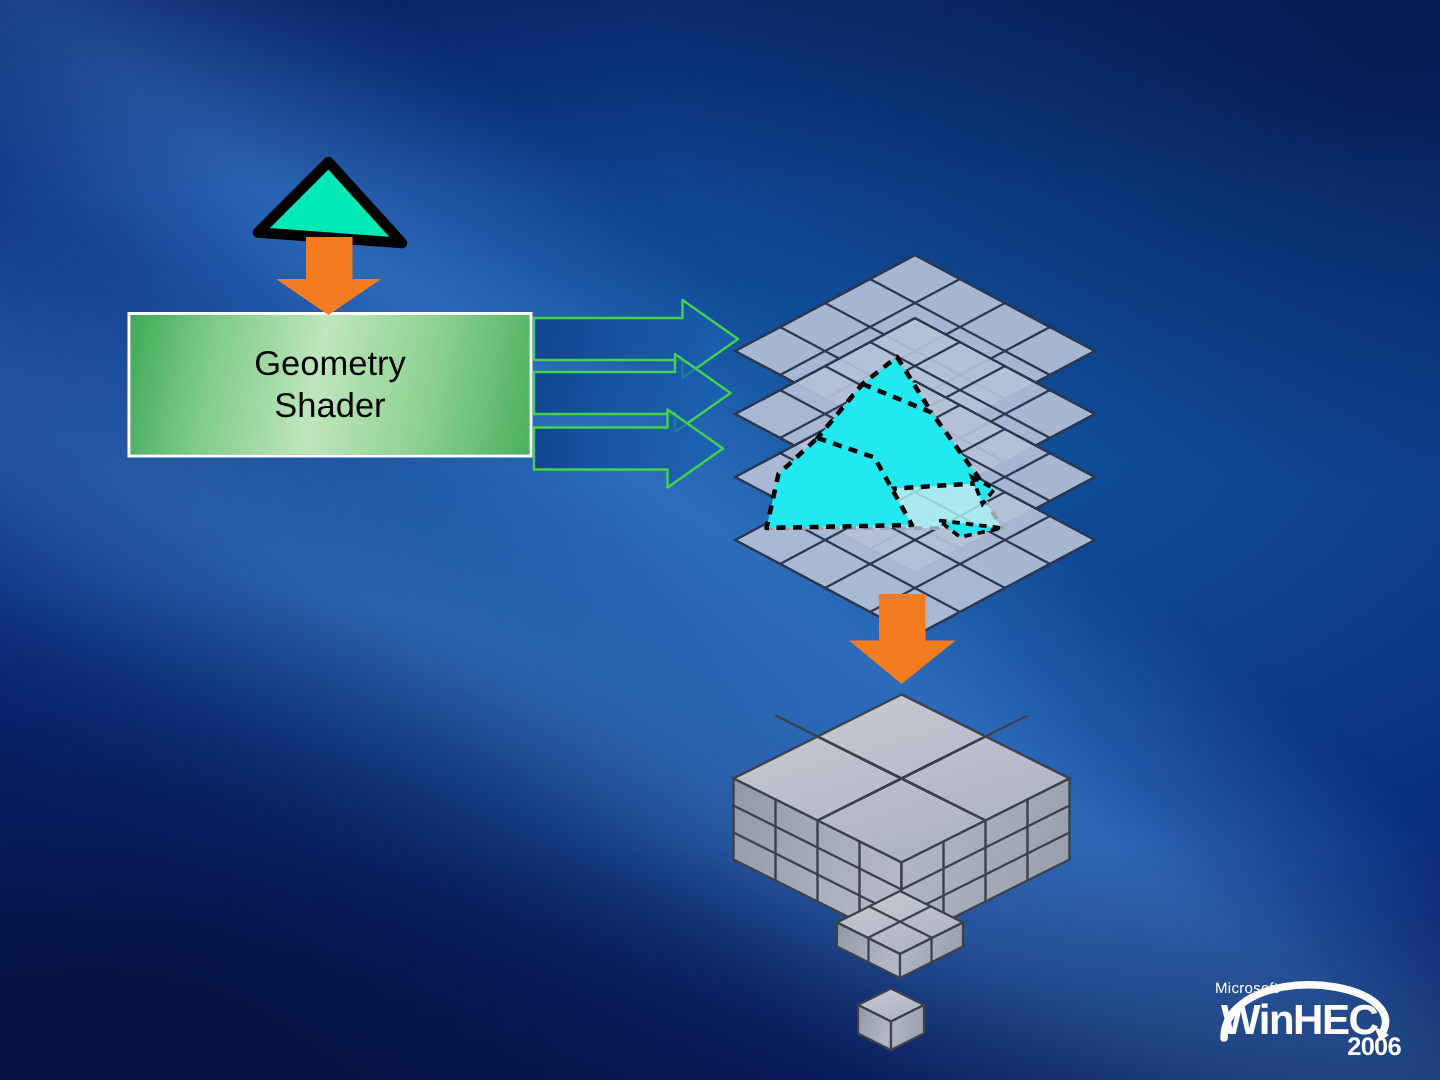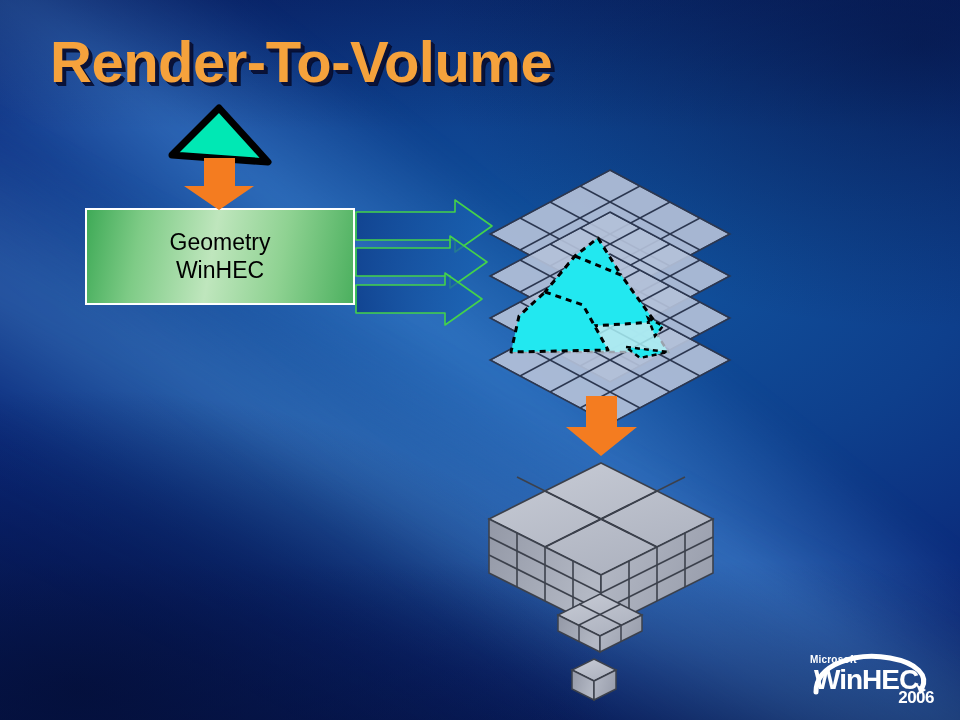--- a/index.html
+++ b/index.html
@@ -110,21 +110,21 @@
     position: absolute;
     right: 14px;
     bottom: 10px;
     width: 160px;
     height: 62px;
   }
   #winhec .ms-text {
     position: absolute;
     left: 24px; top: 6px;
     font-size: 10px;
-    font-weight: bold;
+    font-weight: normal;
     color: #ffffff;
     letter-spacing: 0.2px;
   }
   #winhec .main-text {
     position: absolute;
     left: 28px; top: 16px;
     font-size: 28px;
     font-weight: bold;
     color: #ffffff;
     letter-spacing: -1px;
@@ -142,25 +142,24 @@
 </head>
 <body>
 
 <div id="slide">
 
   <div class="bg-base"></div>
   <div class="bg-beam"></div>
   <div class="bg-beam2"></div>
   <div class="bg-dark-corner"></div>
 
-  <div id="title">Render-To-Volume</div>
 
   <div id="gs-box">
     <div id="gs-label">Geometry
-WinHEC</div>
+Shader</div>
   </div>
 
   <svg class="layer" viewBox="0 0 960 720">
     <defs>
       <linearGradient id="gradArrowBody" x1="0" y1="0" x2="1" y2="0">
         <stop offset="0%" stop-color="#0e3f8c" stop-opacity="0.85"></stop>
         <stop offset="100%" stop-color="#1a64b5" stop-opacity="0.70"></stop>
       </linearGradient>
       <linearGradient id="gradCubeTop" x1="0" y1="0" x2="0.6" y2="1">
         <stop offset="0%" stop-color="#c8ccd6"></stop>

